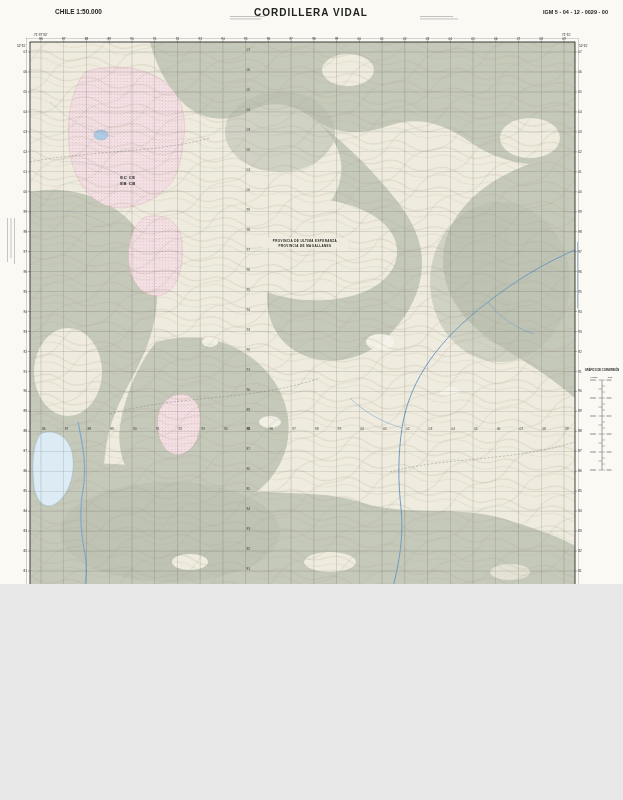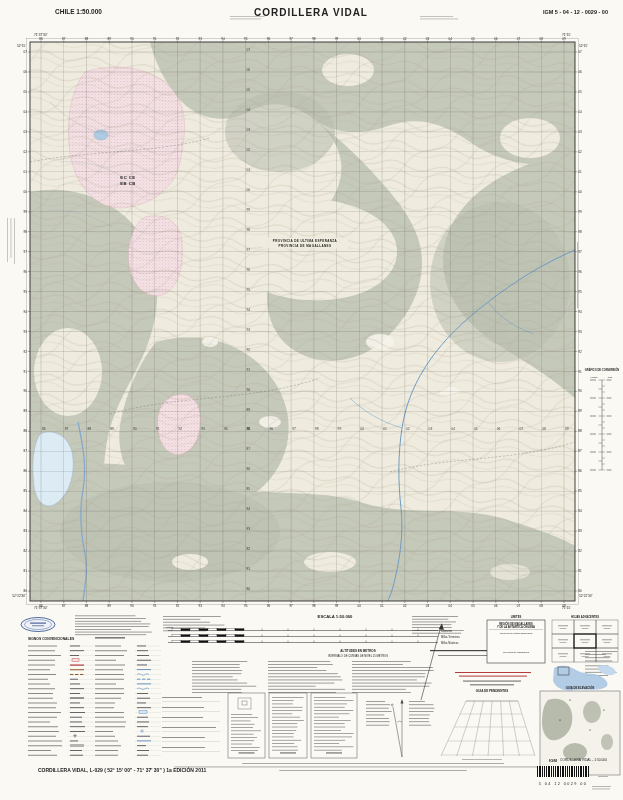--- a/index.html
+++ b/index.html
@@ -1,16 +1,16 @@
 <!DOCTYPE html>
 <html><head>
 <meta charset="utf-8">
 <style>
   html,body{margin:0;padding:0;background:#e8e8e8;}
-  #sheet{position:relative;width:623px;height:800px;background:#faf9f4;overflow:hidden;
+  #sheet{position:relative;width:623px;height:584px;background:#faf9f4;overflow:hidden;
          font-family:"Liberation Sans",sans-serif;}
   svg text{font-family:"Liberation Sans",sans-serif;fill:#222;}
   .b{font-weight:bold;}
   #barcode{position:absolute;left:537px;top:766px;width:52px;height:11px;
     background:repeating-linear-gradient(90deg,#111 0 1.1px,#faf9f4 1.1px 2.1px,#111 2.1px 3.6px,#faf9f4 3.6px 4.6px);}
 </style>
 </head>
 <body>
 
 <div id="sheet">

